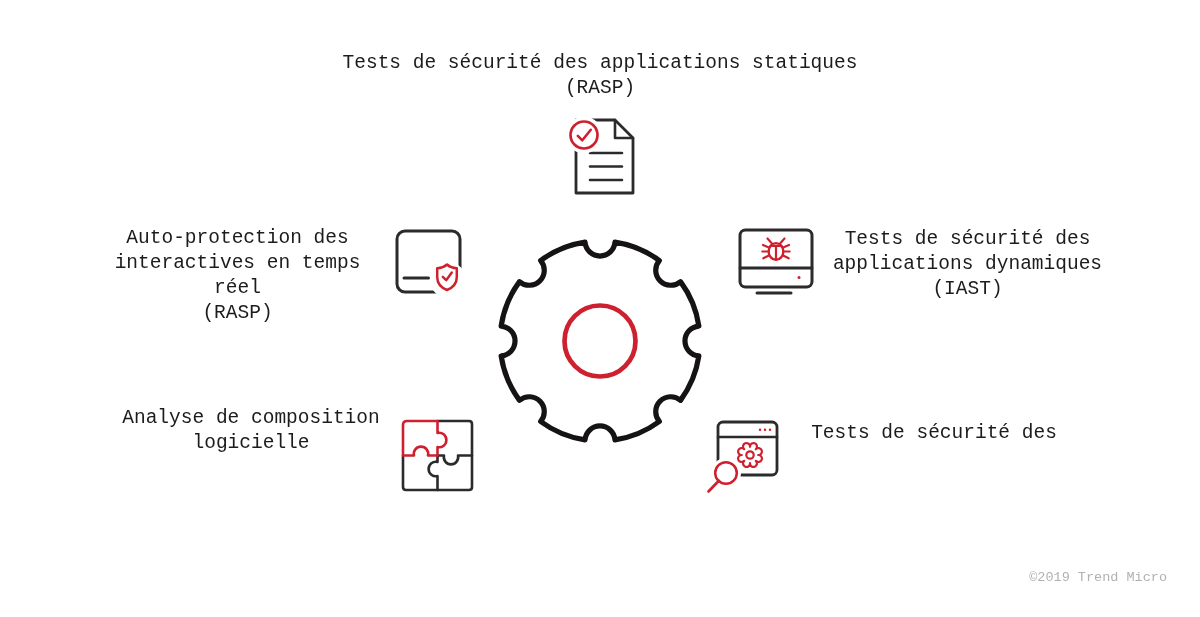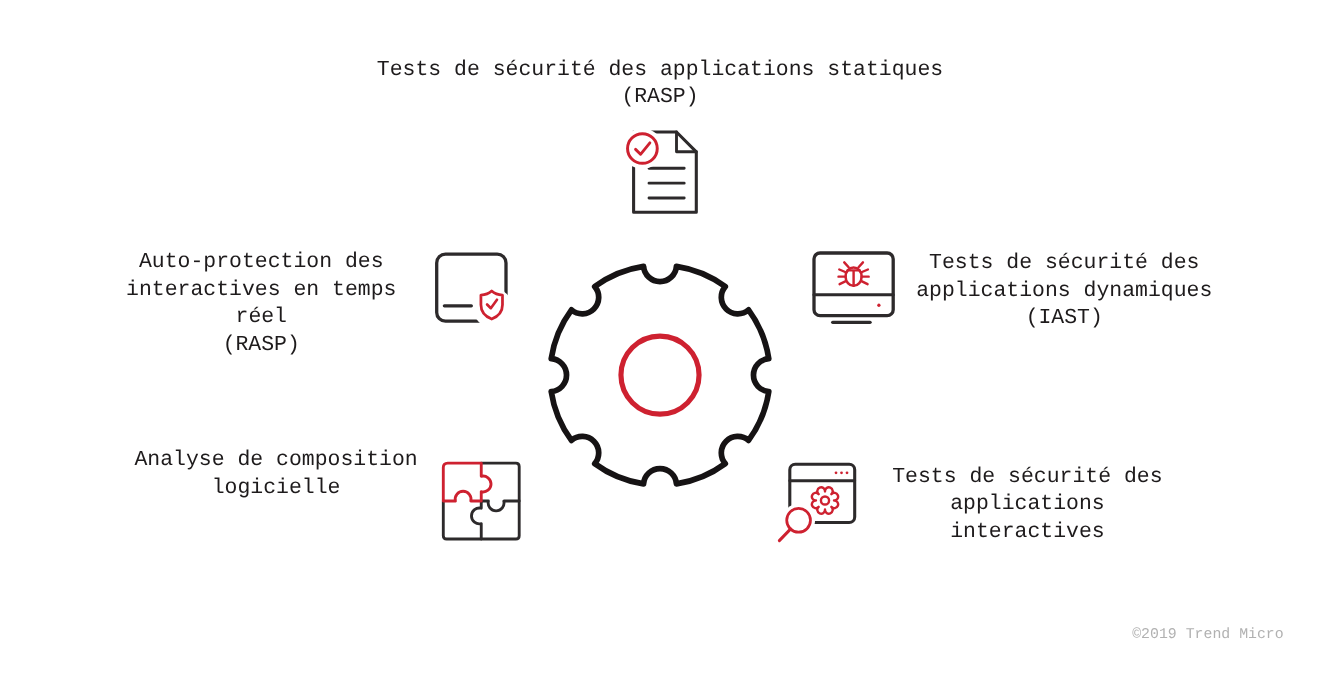--- a/index.html
+++ b/index.html
@@ -116,18 +116,17 @@
       <circle class="halo" cx="24" cy="55" r="15"></circle>
       <g>
         <circle class="sr" stroke-width="2.5" cx="24" cy="55" r="10.8"></circle>
         <path class="sr" stroke-width="2.7" d="M16.8,62.8 L6.5,73.5"></path>
       </g>
     </svg>
   </div>
 
   <div class="label" style="left:788px;top:421px;width:292px">
     <div>Tests de sécurité des</div>
-    <div>applications interactives</div>
   </div>
 
   <div class="footer">©2019 Trend Micro</div>
 
 </div>
 
 </body></html>

